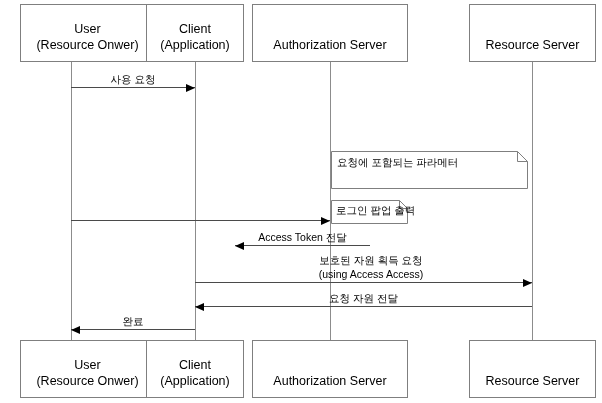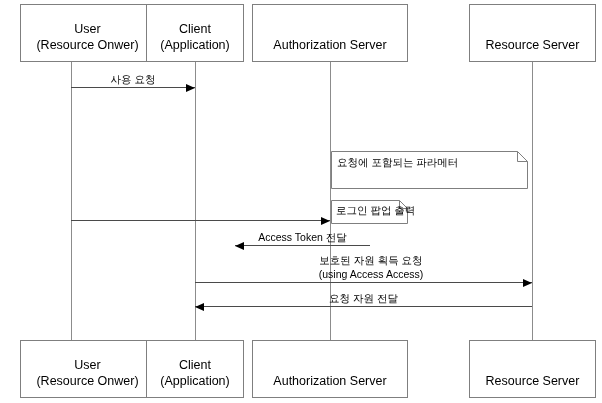--- a/index.html
+++ b/index.html
@@ -158,20 +158,25 @@
     <div class="msg-line"></div>
     <div class="arrow right"></div>
   </div>
 
   <div class="message" style="left:195px; top:289px; width:337px;">
     <div class="msg-label">요청 자원 전달</div>
     <div class="msg-line"></div>
     <div class="arrow left"></div>
   </div>
 
+  <div class="message" style="left:71px; top:312px; width:124px;">
+    <div class="msg-label">완료</div>
+    <div class="msg-line"></div>
+    <div class="arrow left"></div>
+  </div>
 
   <div class="actor-box bottom pos-user">
     <span>User</span>
     <span>(Resource Onwer)</span>
   </div>
   <div class="actor-box bottom pos-client">
     <span>Client</span>
     <span>(Application)</span>
   </div>
   <div class="actor-box bottom pos-auth">

